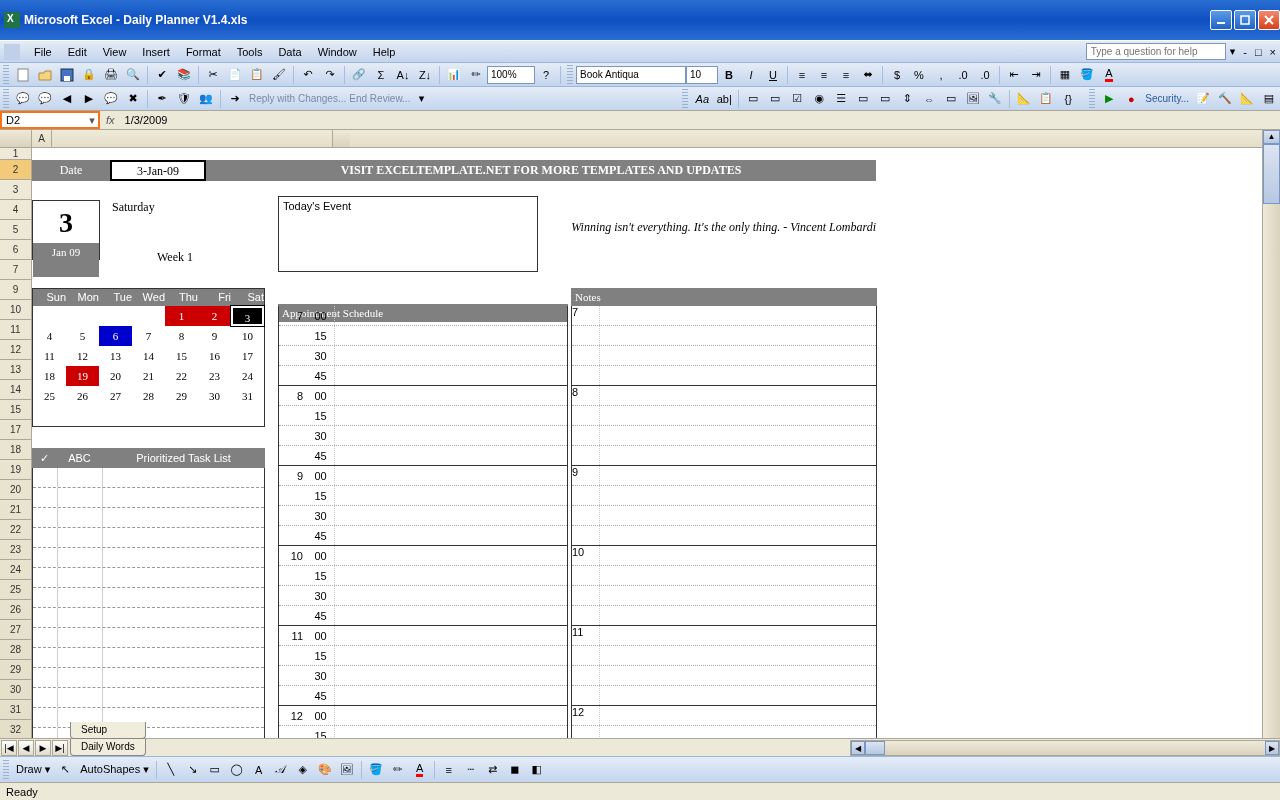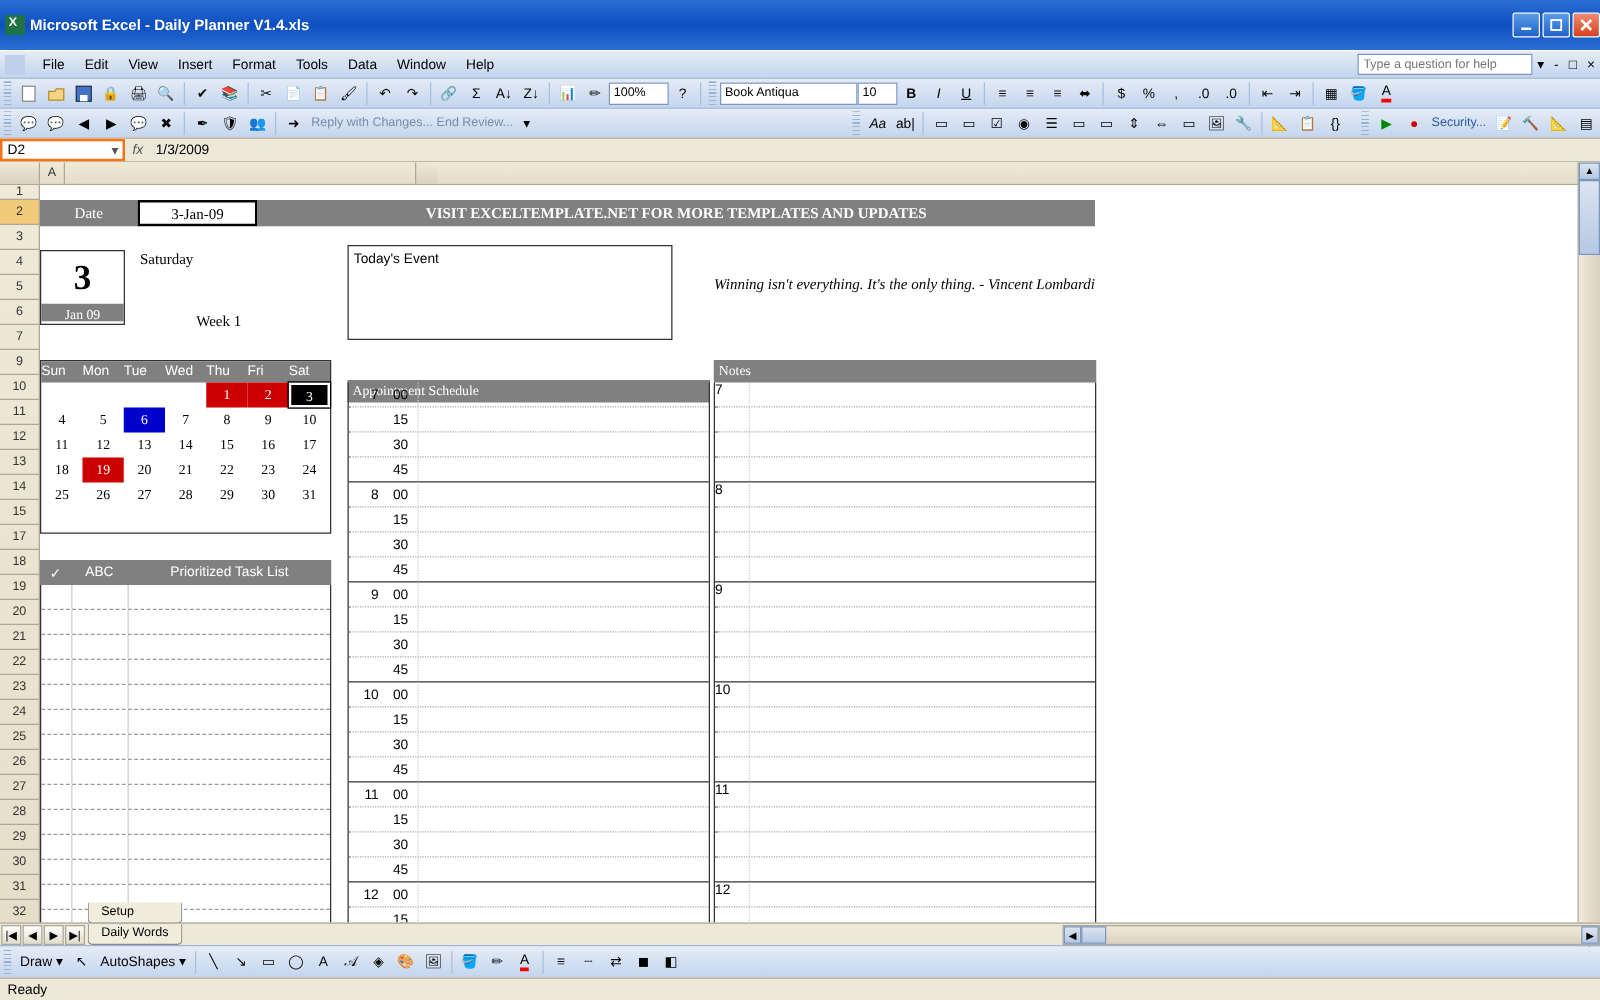--- a/index.html
+++ b/index.html
@@ -49,27 +49,27 @@
 .rh.sel{background:#f3c97a;}
 .rh.first{height:12px;line-height:12px;}
 .cells { position:relative; flex:1; background:#fff;padding-left:33px; }
 
 .planner-row1{ position:absolute; top:12px; left:0; height:21px; display:flex;}
 .date-lbl { width:78px; height:21px; background:#808080; color:#fff; font-family:'Book Antiqua',serif; font-size:12px; text-align:center; line-height:21px;}
 .date-val { width:96px; height:21px; border:2px solid #000; background:#fff; font-family:'Book Antiqua',serif; font-size:12px; text-align:center; line-height:18px;}
 .banner { position:absolute; top:12px; left:174px; width:670px; height:21px; background:#808080; color:#fff; font-family:'Book Antiqua',serif; font-size:12px; font-weight:bold; text-align:center; line-height:21px;}
 .big-day { position:absolute; top:52px; left:0; width:68px; height:60px; border:1px solid #333;}
 .big-day .num{ text-align:center; font-family:'Book Antiqua',serif; font-size:28px; font-weight:bold; padding-top:6px; height:42px;}
-.big-day .mon{ height:14px; background:#808080; color:#fff; text-align:center; font-family:'Book Antiqua',serif; font-size:11px; line-height:18px;}
+.big-day .mon{ height:34px; background:#808080; color:#fff; text-align:center; font-family:'Book Antiqua',serif; font-size:11px; line-height:18px;}
 .dayname { position:absolute; top:52px; left:80px; font-family:'Book Antiqua',serif; font-size:12px;}
 .weekn { position:absolute; top:102px; left:80px; font-family:'Book Antiqua',serif; font-size:12px;margin-left:45px;}
 .event-box{ position:absolute; top:48px; left:246px; width:260px; height:76px; border:1px solid #333; padding:2px 4px; font-family:'Book Antiqua',serif; font-size:12px;}
 .quote { position:absolute; top:70px; left:520px; width:324px; text-align:right; font-family:'Book Antiqua',serif; font-style:italic; font-size:12px; line-height:18px;}
 .mini-cal { position:absolute; top:140px; left:0; border:1px solid #333; width:233px; }
-.mini-cal .mc-hdr{ display:flex; background:#808080; color:#fff; font-family:'Book Antiqua',serif; font-size:11px; text-align:left;}
+.mini-cal .mc-hdr{ display:flex; background:#808080; color:#fff; font-family:'Book Antiqua',serif; font-size:11px; text-align:right;}
 .mini-cal .mc-hdr div{ width:33px; line-height:17px;}
 .mini-cal .mc-row{ display:flex;}
 .mini-cal .mc-cell{ width:33px; height:20px; text-align:center; line-height:20px; font-family:'Book Antiqua',serif; font-size:11px;}
 .mc-today{ background:#000; color:#fff; border:2px solid #fff; outline:1px solid #000; box-sizing:border-box; line-height:16px;}
 .mc-red{ background:#c00; color:#fff;}
 .mc-blue{ background:#00c; color:#fff;}
 .task-hdr{ position:absolute; top:300px; left:0; width:233px; height:20px; background:#808080; color:#fff; font-family:'Book Antiqua',serif; font-size:11px; display:flex;align-items:center;}
 .task-hdr .chk{width:25px;text-align:center;}
 .task-hdr .abc{width:45px;text-align:center;}
 .task-hdr .tl{flex:1;text-align:center;}

